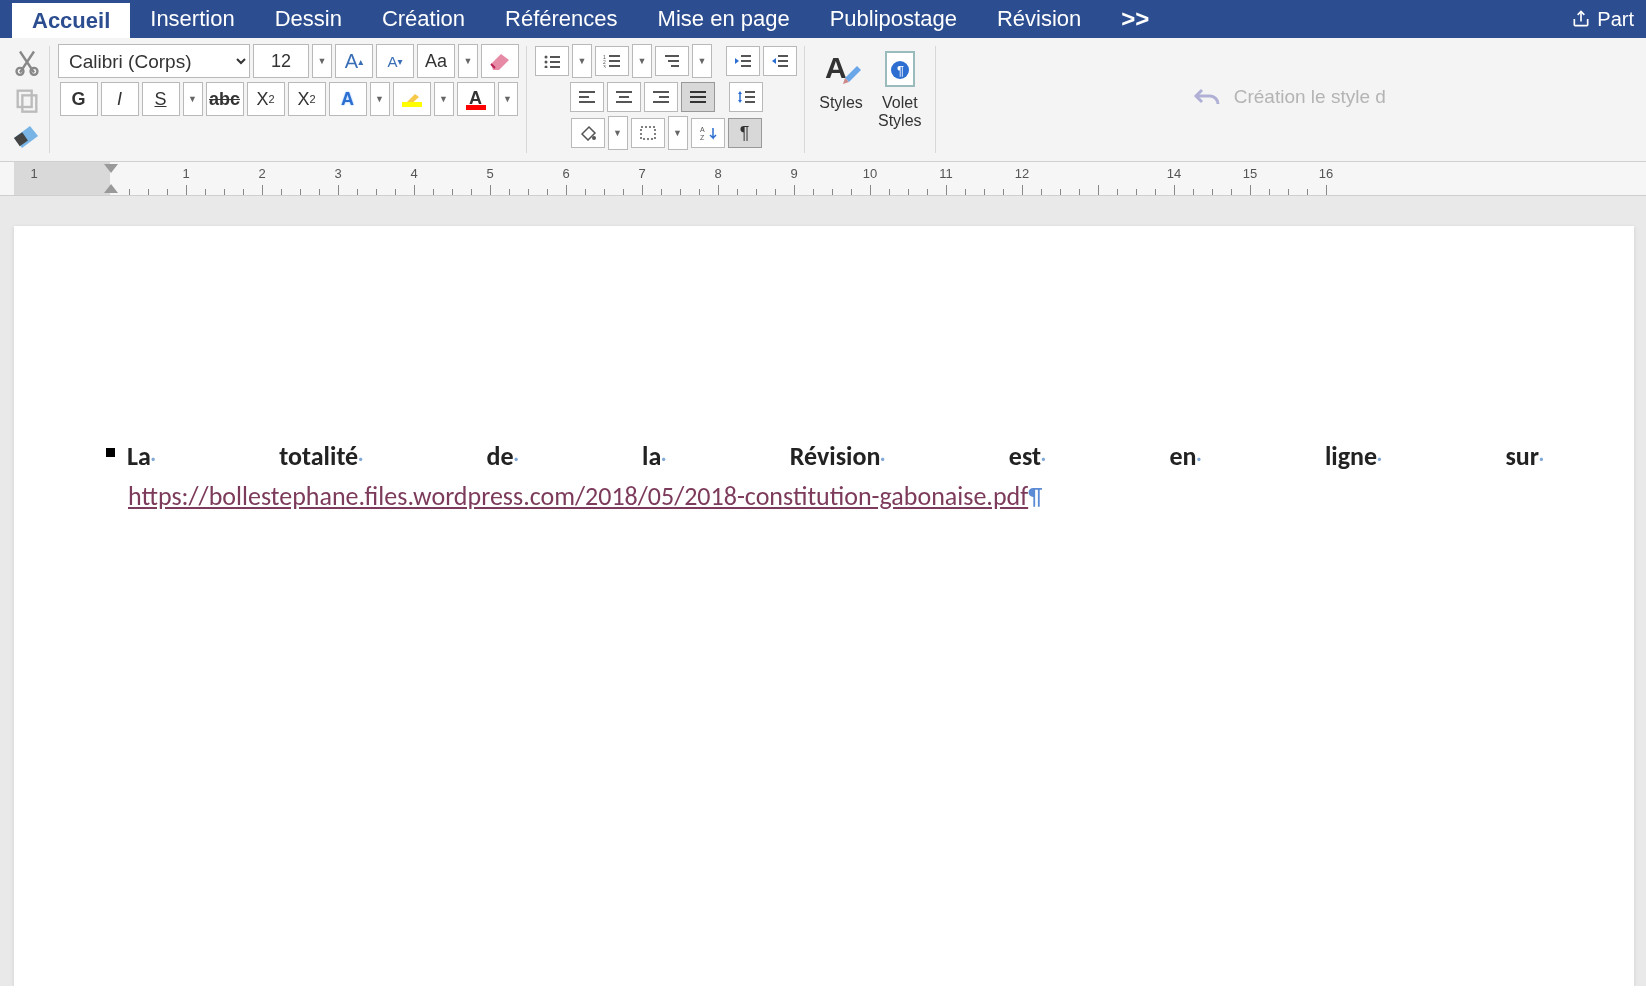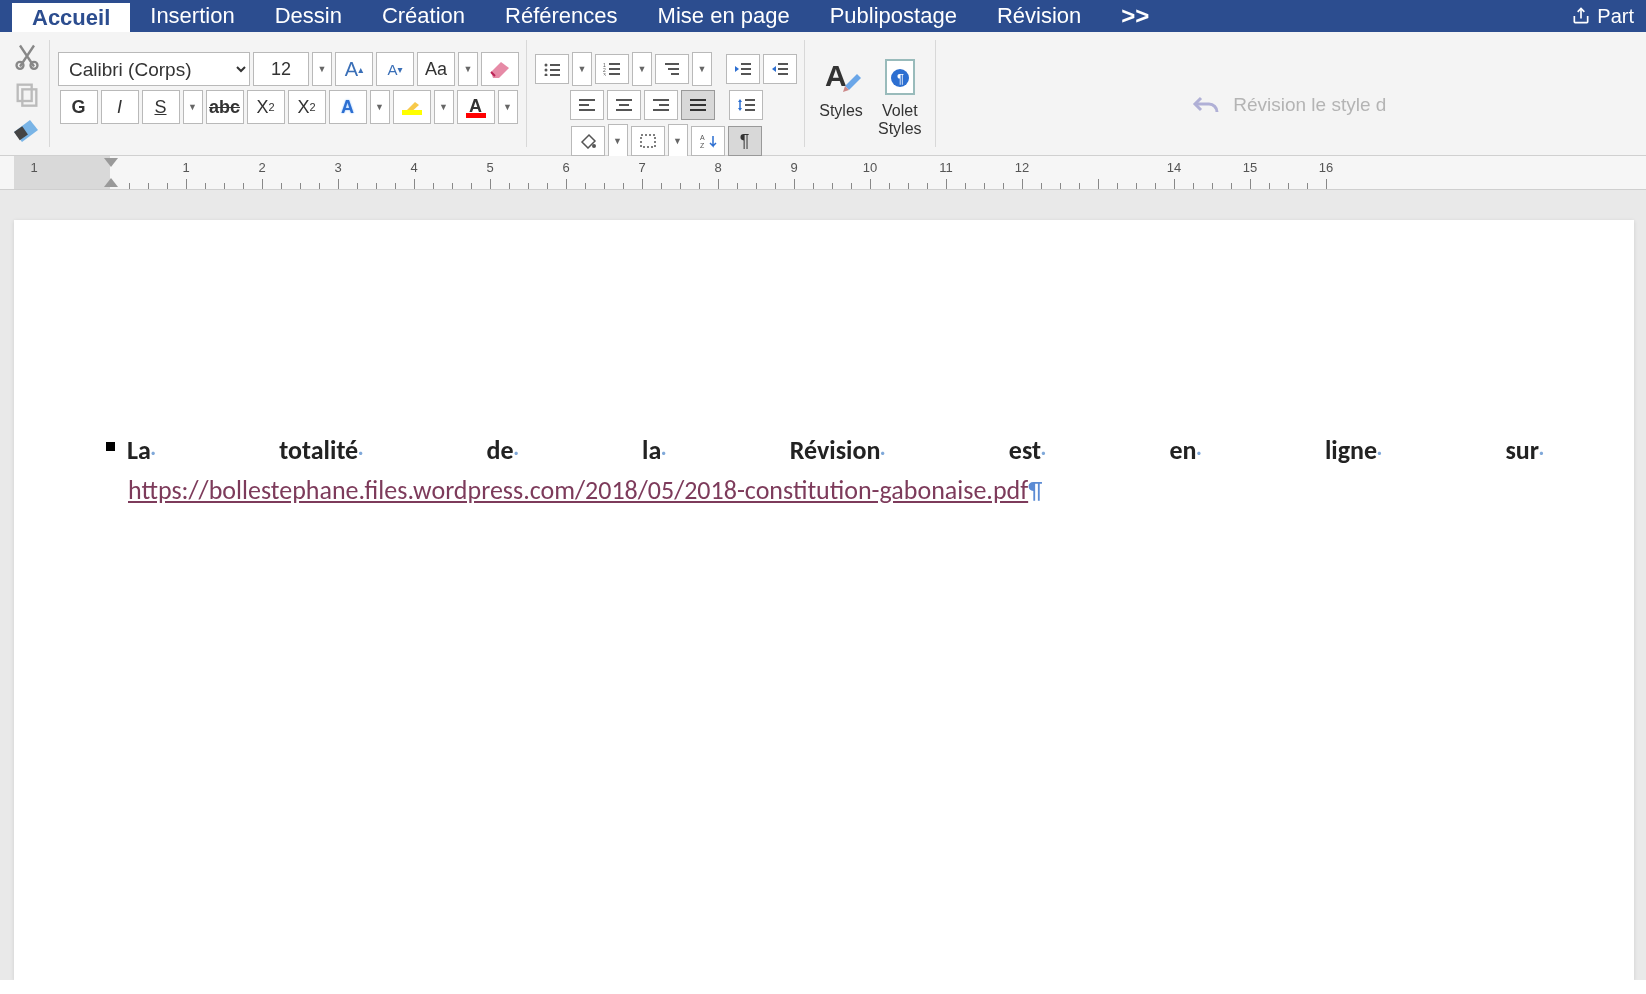--- a/index.html
+++ b/index.html
@@ -9,21 +9,21 @@
     overflow: hidden;
     width: 1646px;
     height: 994px;
   }
 
   
   .tabs-bar {
     background: #2c4d8f;
     display: flex;
     align-items: stretch;
-    height: 32px;
+    height: 38px;
     padding-left: 12px;
   }
   .tab {
     color: #ffffff;
     font-size: 22px;
     padding: 0 20px;
     display: flex;
     align-items: center;
     cursor: pointer;
   }
@@ -51,21 +51,21 @@
     border-bottom: 1px solid #d0d0d0;
     display: flex;
     align-items: stretch;
     height: 124px;
     padding: 0 4px;
   }
   .group {
     display: flex;
     flex-direction: column;
     align-items: center;
-    padding: 20px 8px 2px 8px;
+    padding: 6px 8px 2px 8px;
     gap: 4px;
     position: relative;
   }
   .group::after {
     content:"";
     position:absolute;
     right:0; top:8px; bottom:8px;
     width:1px;
     background:#d8d8d8;
   }
@@ -407,21 +407,21 @@
     </div>
   </div>
 
   <div class="group" style="flex:1;">
     <div style="height:36px;"></div>
     <div class="group-row" style="gap:10px;color:#999;">
       <svg width="32" height="26" viewBox="0 0 32 26">
           <path d="M10 6 4 12l6 6" fill="none" stroke="#b0b0d6" stroke-width="3"></path>
           <path d="M4 12h14a8 8 0 018 8" fill="none" stroke="#b0b0d6" stroke-width="3"></path>
         </svg>
-      <span style="font-size:19px;color:#b4b4b4;">Révision le style d</span>
+      <span style="font-size:19px;color:#b4b4b4;">Création le style d</span>
     </div>
   </div>
 </div>
 
 <div class="ruler">
   <div class="ruler-inner" id="ruler-inner">
     <div class="ruler-margin" style="left:0;width:96px;"></div>
     <div class="indent-marker down" style="left:90px;"></div>
     <div class="indent-marker up" style="left:90px;"></div>
   <div class="ruler-num" style="left: 20px;">1</div>

